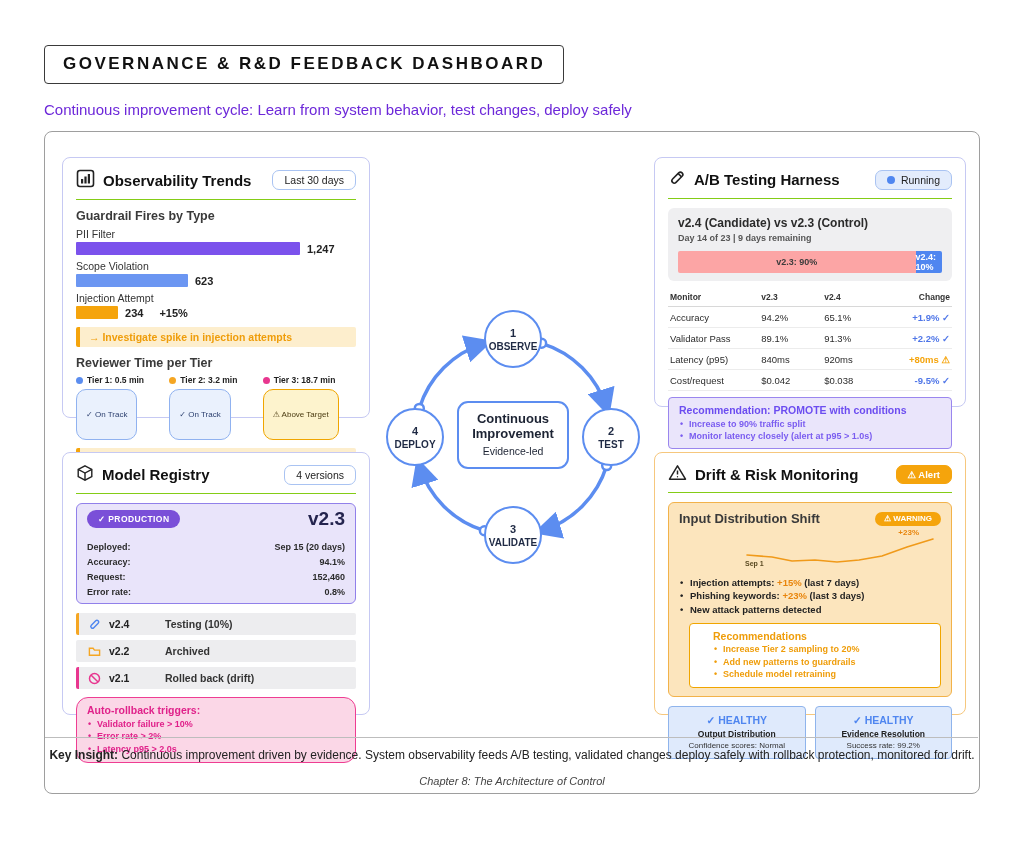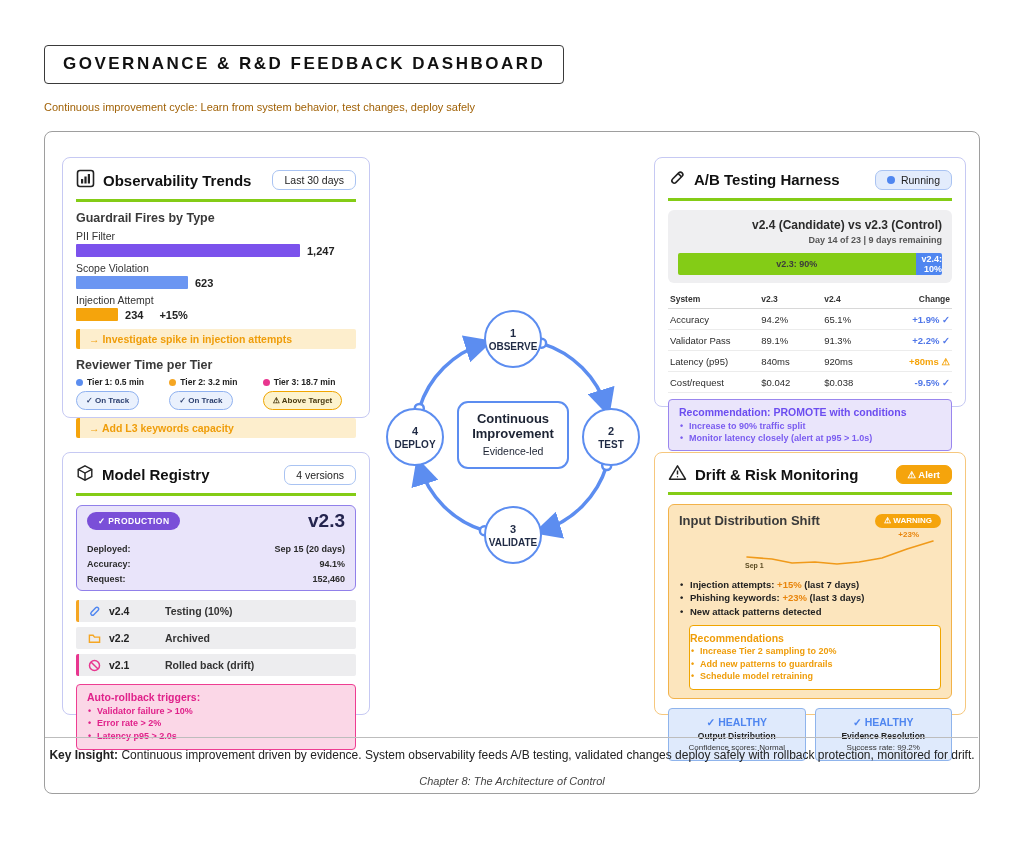--- a/index.html
+++ b/index.html
@@ -1,55 +1,55 @@
 <!DOCTYPE html>
 <html><head>
 <meta charset="utf-8">
 <style>
   * { margin:0; padding:0; box-sizing:border-box; }
   html,body { background:#fff; }
   body { width:1024px; height:843px; position:relative; font-family:"Liberation Sans",sans-serif; color:#222; overflow:hidden; }
 
   .title-box { position:absolute; left:44px; top:45px; height:39px; line-height:36px; padding:0 18px;
     border:1.5px solid #3a3a3a; border-radius:4px; font-size:17px; font-weight:bold; letter-spacing:2.5px; color:#111; background:#fff; }
-  .subtitle { position:absolute; left:44px; top:101px; font-size:11px; color:#a16207; }
+  .subtitle { position:absolute; left:44px; top:101px; font-size:15px; color:#6d28d9; }
 
   .outer { position:absolute; left:44px; top:131px; width:936px; height:663px; border:1.5px solid #9e9e9e; border-radius:8px; background:#fff; }
 
   .panel { position:absolute; background:#fff; border:1.5px solid #c6c9f3; border-radius:8px; padding:11px 13px; }
-  .panel-hd { display:flex; justify-content:space-between; align-items:center; padding-bottom:8px; border-bottom:3px solid #84cc16; }
+  .panel-hd { display:flex; justify-content:space-between; align-items:center; padding-bottom:8px; border-bottom:1px solid #84cc16; }
   .panel-hd .t { display:flex; align-items:center; gap:8px; font-size:15px; font-weight:bold; color:#111; }
   .pill { border:1px solid #a9c3f2; border-radius:7px; padding:3px 11px; font-size:10.5px; color:#222; background:#fff; white-space:nowrap; }
   .pill.blue-bg { background:#e3ecfc; display:flex; align-items:center; gap:6px; }
   .pill .dot8 { width:8px; height:8px; border-radius:50%; background:#4f86f0; }
   .pill.orange { background:#f5a40c; border-color:#f5a40c; color:#fff; font-weight:bold; font-size:9.5px; }
 
   
   .sec-title { font-size:12.5px; font-weight:bold; color:#3a3a3a; margin:9px 0 5px; }
   .gf-label { font-size:10.5px; color:#333; margin-top:5px; }
   .gf-row { display:flex; align-items:center; margin-top:2px; }
   .gf-fill { height:13px; border-radius:1px; }
   .gf-val { font-size:11px; font-weight:bold; margin-left:7px; color:#222; }
   .gf-extra { font-size:11px; font-weight:bold; margin-left:16px; color:#222; }
   .alert-strip { background:#fdeecd; border-left:4px solid #f5a40c; border-radius:2px; padding:4px 9px;
     font-size:10.5px; font-weight:bold; color:#ef9d0a; margin-top:8px; }
   .tiers { display:flex; margin-top:3px; }
   .tier { flex:1; }
   .tier-line { display:flex; align-items:center; gap:4px; font-size:8.5px; font-weight:bold; color:#222; }
   .tier-dot { width:7px; height:7px; border-radius:50%; }
-  .tier-pill { display:inline-block; margin-top:4px; font-size:8px; font-weight:bold; padding:4px 9px; border-radius:10px; }
+  .tier-pill { display:inline-block; margin-top:4px; font-size:8px; font-weight:normal; padding:20px 9px; border-radius:10px; }
   .tier-pill.ok { background:#eaf1fd; border:1px solid #90b2f0; color:#2b3f6e; }
   .tier-pill.warn { background:#fdf3cd; border:1px solid #f0a500; color:#4a3a10; }
 
   
-  .test-card { background:#efeff1; border-radius:6px; padding:8px 10px; margin-top:9px;text-align:right; }
+  .test-card { background:#efeff1; border-radius:6px; padding:8px 10px; margin-top:9px; }
   .test-title { font-size:12px; font-weight:bold; color:#2b2b2b; }
   .test-sub { font-size:9px; font-weight:bold; color:#555; margin-top:3px; }
   .split { display:flex; height:22px; margin-top:8px; border-radius:2px; overflow:hidden; }
-  .split .ctl { background:#84cc16; display:flex; align-items:center; justify-content:center; font-size:9px; font-weight:bold; color:#3c3c3c; }
+  .split .ctl { background:#fca5a5; display:flex; align-items:center; justify-content:center; font-size:9px; font-weight:bold; color:#3c3c3c; }
   .split .cnd { background:#4f86f0; display:flex; align-items:center; justify-content:center; font-size:9px; font-weight:bold; color:#fff; }
   .tbl { margin-top:6px; }
   .trow { display:grid; grid-template-columns:1.45fr 1fr 1fr 1fr; padding:4.5px 2px; border-bottom:1px solid #ececec; font-size:9.5px; color:#2b2b2b; align-items:center; }
   .trow.head { font-size:8.5px; font-weight:bold; color:#333; border-bottom:1px solid #d8d8d8; }
   .trow .chg { text-align:right; font-weight:bold; }
   .chg.good { color:#4f76e8; } .chg.warn { color:#f5a40c; }
   .rec-box { background:#eae5fb; border:1px solid #9a86ee; border-radius:4px; padding:6px 10px 7px; margin-top:6px; }
   .rec-box .rt { font-size:10.5px; font-weight:bold; color:#6c4df0; }
   .rec-box li, .orec-box li, .rb-box li { list-style:none; position:relative; padding-left:10px; margin-top:2.5px; }
   .rec-box li::before, .orec-box li::before, .rb-box li::before { content:"•"; position:absolute; left:1px; }
@@ -59,37 +59,37 @@
   .prod-card { background:#e9e4fa; border:1px solid #9180ea; border-radius:6px; padding:4px 10px; margin-top:9px; }
   .prod-top { display:flex; justify-content:space-between; align-items:center; }
   .prod-pill { background:#7a4fd8; color:#fff; font-size:8.5px; font-weight:bold; letter-spacing:.4px; padding:4px 11px; border-radius:11px; }
   .prod-ver { font-size:19px; font-weight:bold; color:#24244e; }
   .prod-rows { margin-top:9px; }
   .prow { display:flex; justify-content:space-between; font-size:9px; font-weight:bold; color:#2b2b2b; padding:2.5px 0; }
   .ver-row { display:flex; align-items:center; background:#ededef; border-radius:2px; height:22px; margin-top:5px; padding:0 9px; border-left:3px solid transparent; }
   .ver-icon { width:14px; display:flex; align-items:center; }
   .ver-name { font-size:10.5px; font-weight:bold; color:#222; width:42px; margin-left:7px; }
   .ver-status { font-size:10.5px; font-weight:bold; color:#333; margin-left:14px; }
-  .rb-box { background:#fbd7e7; border:1.5px solid #ee3d92; border-radius:4px; padding:6px 10px 8px; margin-top:8px; }
+  .rb-box { background:#fbd7e7; border:1.5px solid #ee3d92; border-radius:12px; padding:6px 10px 8px; margin-top:8px; }
   .rb-box .rt { font-size:10.5px; font-weight:bold; color:#e0218a; }
   .rb-box li { font-size:9px; font-weight:bold; color:#e0218a; }
 
   
   .drift-panel { border-color:#f6c77d; }
   .shift-card { background:#fce5bd; border:1px solid #f2b24a; border-radius:6px; padding:8px 10px; margin-top:9px; }
   .shift-hd { display:flex; justify-content:space-between; align-items:center; }
   .shift-title { font-size:13px; font-weight:bold; color:#3a3a3a; }
   .wbadge { background:#f5a40c; color:#fff; font-size:8px; font-weight:bold; padding:2.5px 9px; border-radius:10px; }
   .shift-chart { position:relative; height:46px; margin:2px 0 2px 58px; }
   .shift-chart .lbl-start { position:absolute; left:8px; top:32px; font-size:7px; font-weight:bold; color:#5a4a22; }
   .shift-chart .lbl-end { position:absolute; right:22px; top:0px; font-size:8px; font-weight:bold; color:#e8850c; }
   .dbullets li { list-style:none; position:relative; padding-left:11px; margin-top:2.5px; font-size:9.5px; font-weight:bold; color:#222; }
   .dbullets li::before { content:"•"; position:absolute; left:1px; }
   .dbullets .hl { color:#e8850c; }
-  .orec-box { background:#fff; border:1.5px solid #f0a500; border-radius:4px; padding:6px 0 8px; margin:8px 0 0 10px; }
+  .orec-box { background:#fff; border:1.5px solid #f0a500; border-radius:4px; padding:6px 23px 8px; margin:8px 0 0 10px; }
   .orec-box .rt { font-size:10.5px; font-weight:bold; color:#ef9d0a; }
   .orec-box li { font-size:9px; font-weight:bold; color:#ef9d0a; }
   .healthy-row { display:flex; gap:9px; margin-top:9px; }
   .hcard { flex:1; background:#dfeafc; border:1.5px solid #8fb4ec; border-radius:4px; text-align:center; padding:7px 4px 8px; }
   .hcard .hs { font-size:10.5px; font-weight:bold; color:#4f86f0; }
   .hcard .ht { font-size:8.5px; font-weight:bold; color:#222; margin-top:3px; }
   .hcard .hd2 { font-size:8px; color:#333; margin-top:2px; }
 
   
   .foot-sep { position:absolute; left:45px; top:737px; width:933px; border-top:1px solid #bdbdbd; }
@@ -196,21 +196,21 @@
     <div class="test-title">v2.4 (Candidate) vs v2.3 (Control)</div>
     <div class="test-sub">Day 14 of 23  |  9 days remaining</div>
     <div class="split">
       <div class="ctl" style="width: 90%;">v2.3: 90%</div>
       <div class="cnd" style="width: 10%; background: rgb(79, 134, 240);">v2.4: 10%</div>
     </div>
   </div>
 
   <div class="tbl">
     <div class="trow head">
-      <span>System</span>
+      <span>Monitor</span>
       <span>v2.3</span>
       <span>v2.4</span>
       <span class="chg">Change</span>
     </div>
     <div class="trow">
       <span>Accuracy</span>
         <span>94.2%</span>
         <span>65.1%</span>
         <span class="chg good">+1.9% ✓</span>
     </div>
@@ -315,20 +315,24 @@
           <span>Sep 15 (20 days)</span>
         </div>
       <div class="prow">
           <span>Accuracy:</span>
           <span>94.1%</span>
         </div>
       <div class="prow">
           <span>Request:</span>
           <span>152,460</span>
         </div>
+      <div class="prow">
+          <span>Error rate:</span>
+          <span>0.8%</span>
+        </div>
     </div>
   </div>
 
   <div style="margin-top:9px;">
     <div class="ver-row" style="border-left-color: rgb(245, 166, 35);">
       <span class="ver-icon">
         <svg width="13" height="13" viewBox="0 0 18 18">
             <g transform="rotate(45 9 9)" fill="none" stroke="#4f86f0" stroke-width="2">
               <rect x="6.6" y="1.8" width="4.8" height="13.4" rx="2.4"></rect>
             </g>

